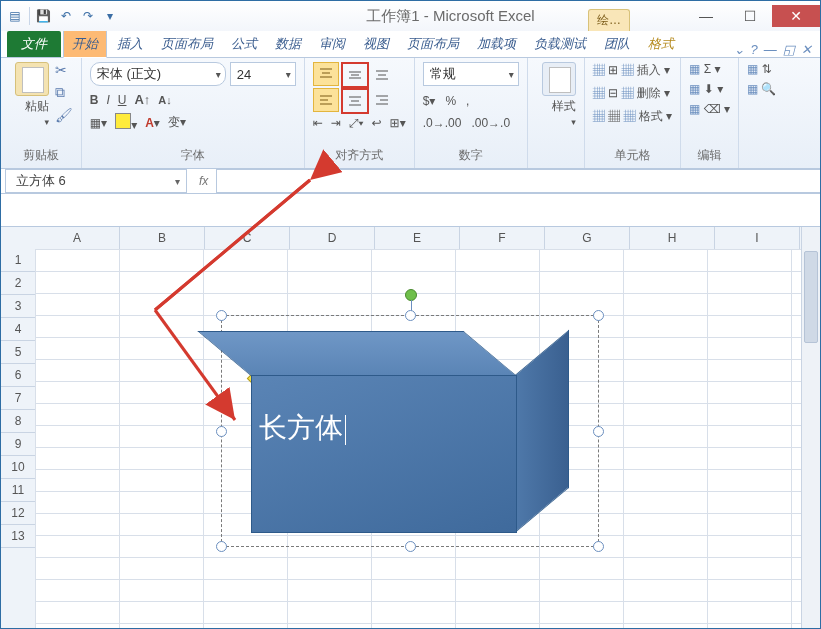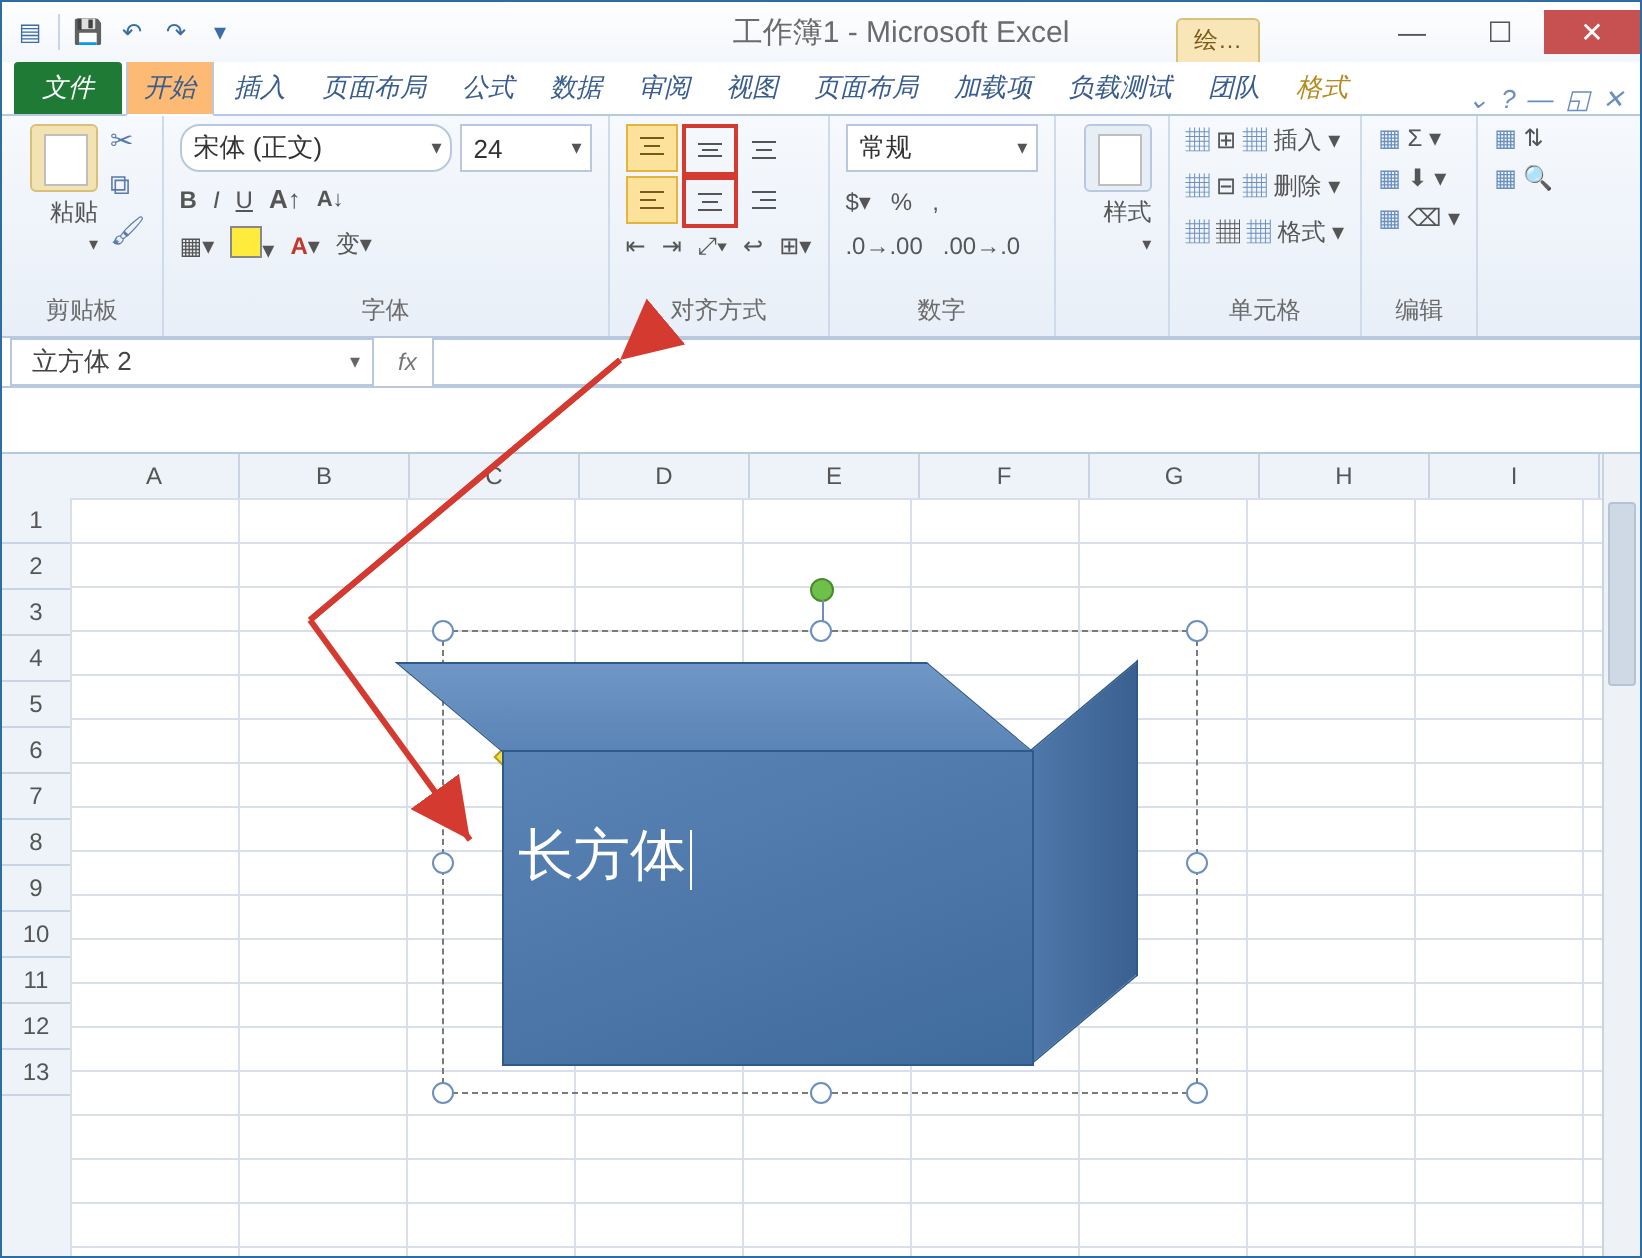--- a/index.html
+++ b/index.html
@@ -290,21 +290,21 @@
       <div class="col">
         <span class="icn">⇅</span>
         <span class="icn">🔍</span>
       </div>
       <div class="group-label"></div>
     </div>
 
   </div>
 
   <div class="fbar">
-    <div class="namebox">立方体 2</div>
+    <div class="namebox">立方体 6</div>
     <div class="fxlabel">fx</div>
     <div class="fxinput"></div>
   </div>
   <div class="fexpand"></div>
 
   <div class="sheet">
     <div class="corner"></div>
     <div class="colheads">
       <div>A</div>
       <div>B</div>

